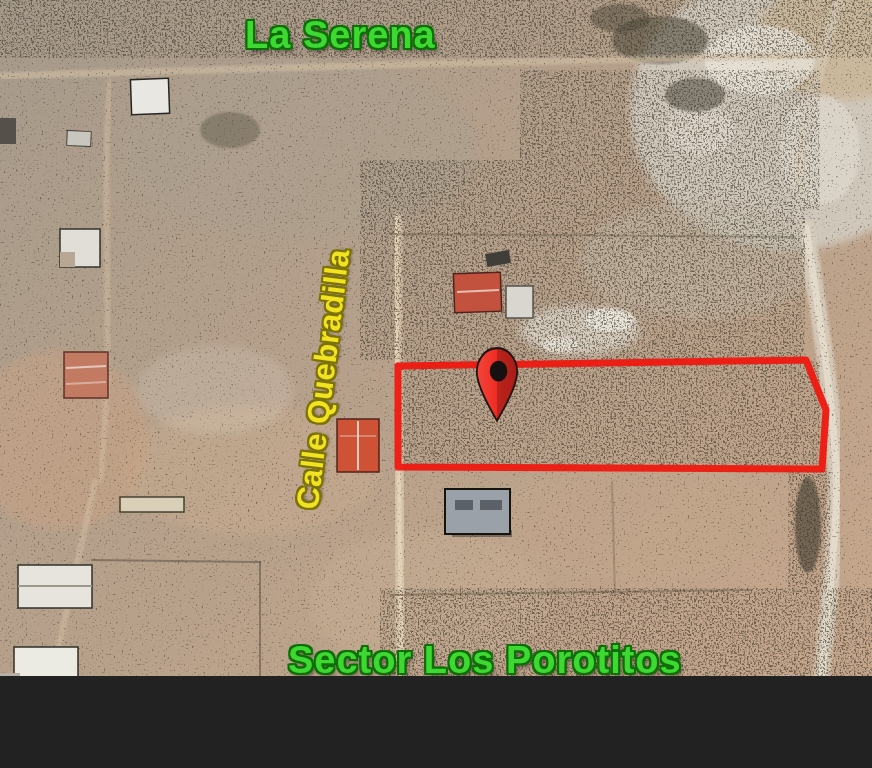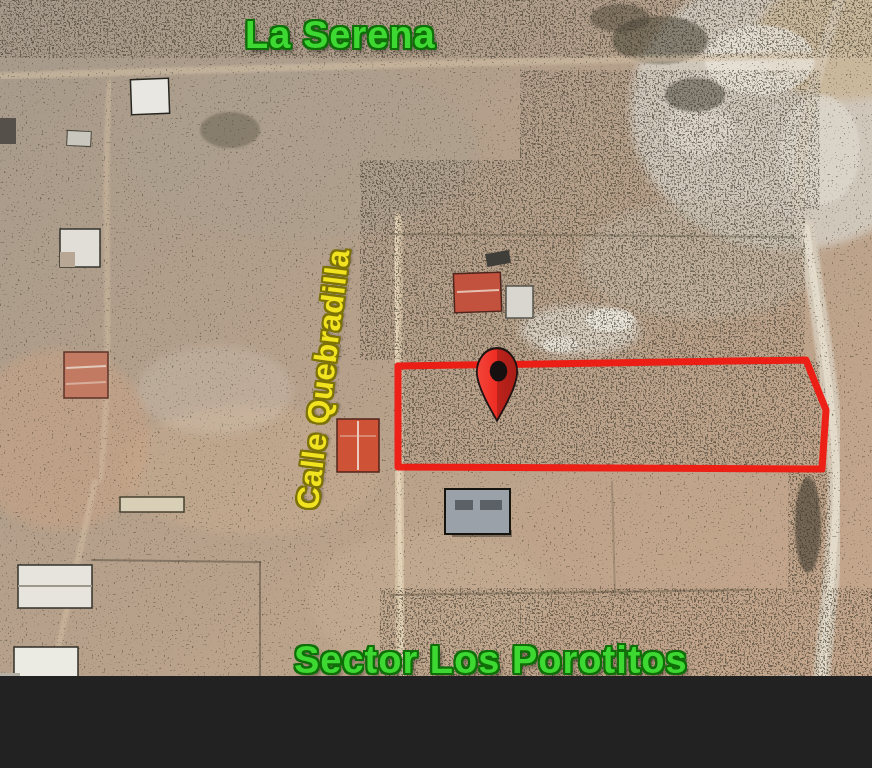--- a/index.html
+++ b/index.html
@@ -27,21 +27,21 @@
     transform:translate(-50%,-50%) rotate(-83deg);
     text-shadow:
       -2px -2px 0 #7c7208, 2px -2px 0 #7c7208,
       -2px  2px 0 #7c7208, 2px  2px 0 #7c7208,
       -2px  0   0 #7c7208, 2px  0   0 #7c7208,
        0   -2px 0 #7c7208, 0    2px 0 #7c7208,
        2px  3px 3px rgba(0,0,0,.4);
   }
   #label-region{left:245px;top:16px;}
   #label-street{left:323px;top:379px;}
-  #label-sector{left:294px;top:641px;}
+  #label-sector{left:288px;top:641px;}
 </style>
 </head>
 <body>
 
 <div id="stage">
 
   <svg id="terrain" width="872" height="768" viewBox="0 0 872 768">
     <defs>
       <linearGradient id="base" x1="0" y1="0" x2="1" y2="1">
         <stop offset="0" stop-color="#a69a8b"></stop>

